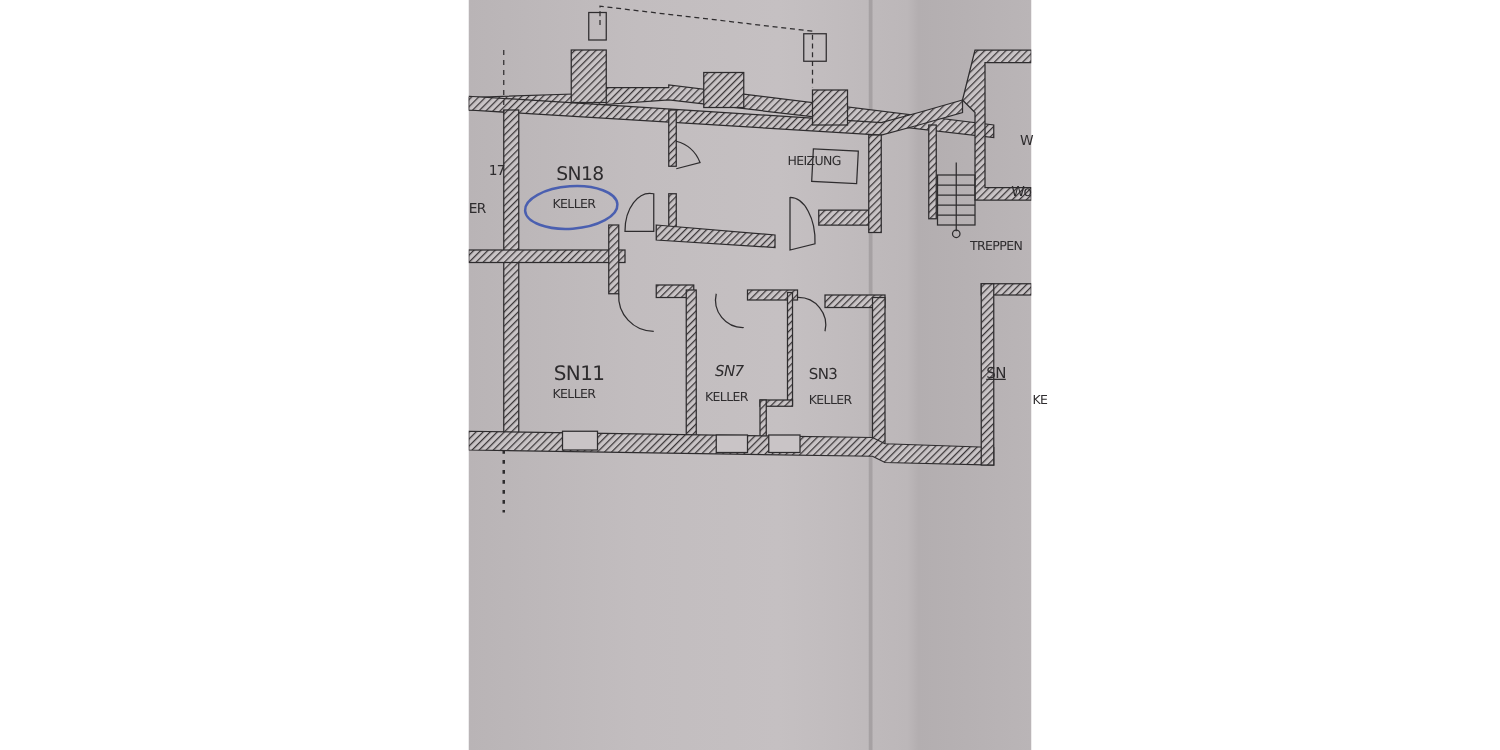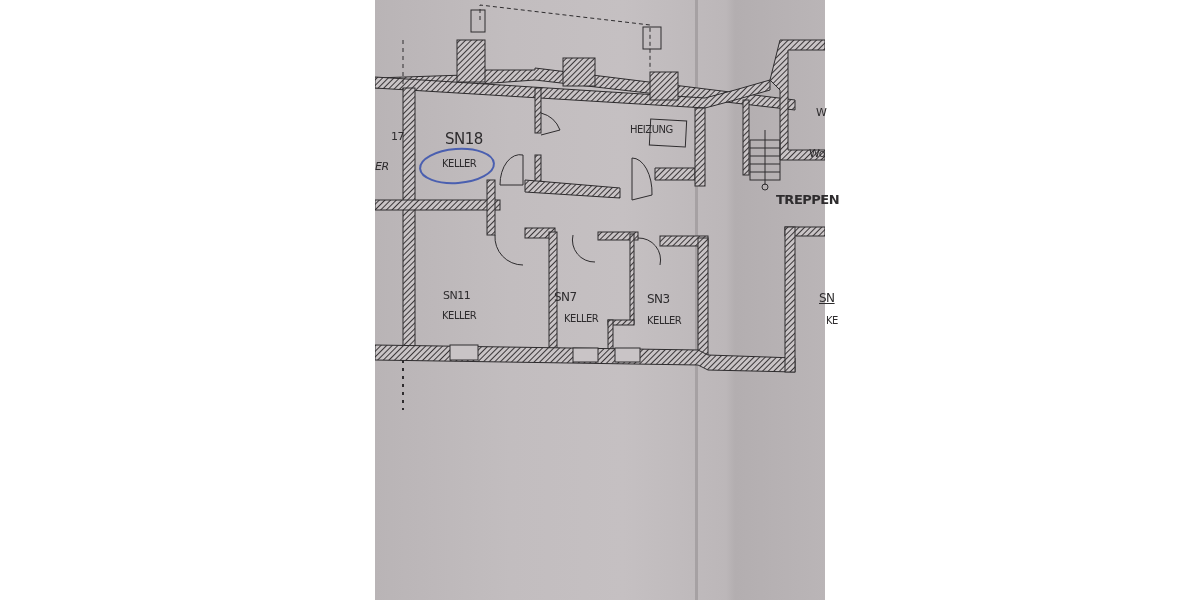--- a/index.html
+++ b/index.html
@@ -95,35 +95,35 @@
       <circle cx="390" cy="187" r="3"></circle>
 
       <rect x="96" y="10" width="14" height="22"></rect>
       <rect x="268" y="27" width="18" height="22"></rect>
     </g>
 
     <ellipse cx="82" cy="166" rx="37" ry="17" fill="none" stroke="#4a5fb0" stroke-width="2" transform="rotate(-4 82 166)"></ellipse>
   </svg>
 
   <span class="lbl" style="left:16px;top:130px;">17</span>
-  <span class="lbl" style="left:0;top:160px;font-style:italic;">ER</span>
+  <span class="lbl" style="left:0;top:160px;">ER</span>
 
   <span class="lbl" style="left:70px;top:130px;font-size:15px;">SN18</span>
   <span class="lbl" style="left:67px;top:158px;font-size:10px;">KELLER</span>
 
   <span class="lbl" style="left:232px;top:124px;font-size:10px;margin-left:23px;">HEIZUNG</span>
 
-  <span class="lbl" style="left:68px;top:289px;font-size:11px;">SN11</span>
+  <span class="lbl" style="left:68px;top:289px;font-size:16px;">SN11</span>
   <span class="lbl" style="left:67px;top:310px;font-size:10px;">KELLER</span>
 
-  <span class="lbl" style="left:179px;top:290px;font-size:12px;">SN7</span>
+  <span class="lbl" style="left:197px;top:290px;font-size:12px;font-style:italic;">SN7</span>
   <span class="lbl" style="left:189px;top:313px;font-size:10px;">KELLER</span>
 
   <span class="lbl" style="left:272px;top:292px;font-size:12px;">SN3</span>
   <span class="lbl" style="left:272px;top:315px;font-size:10px;">KELLER</span>
 
-  <span class="lbl" style="left:444px;top:291px;font-size:12px;text-decoration:underline;">SN</span>
+  <span class="lbl" style="left:414px;top:291px;font-size:12px;text-decoration:underline;">SN</span>
   <span class="lbl" style="left:451px;top:315px;font-size:10px;">KE</span>
 
-  <span class="lbl" style="left:401px;top:192px;font-size:13px;font-weight:bold;">TREPPEN</span>
+  <span class="lbl" style="left:401px;top:192px;font-size:10px;">TREPPEN</span>
   <span class="lbl" style="left:441px;top:106px;font-size:11px;">W</span>
   <span class="lbl" style="left:434px;top:147px;font-size:11px;">Wo</span>
 </div>
 
 </body></html>

